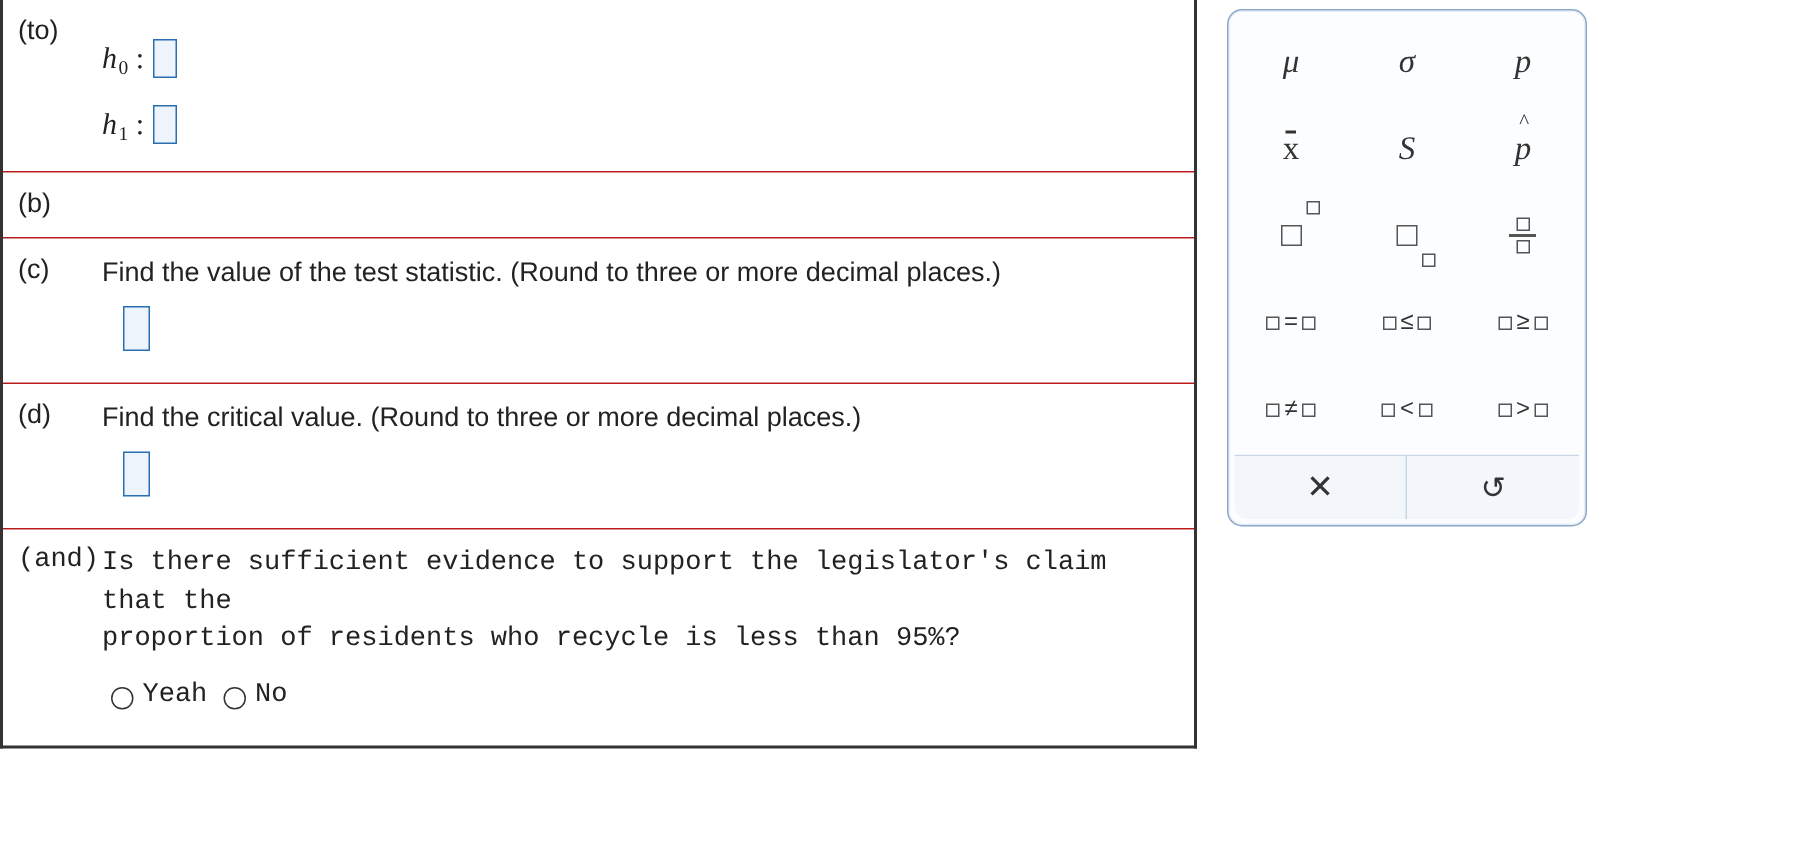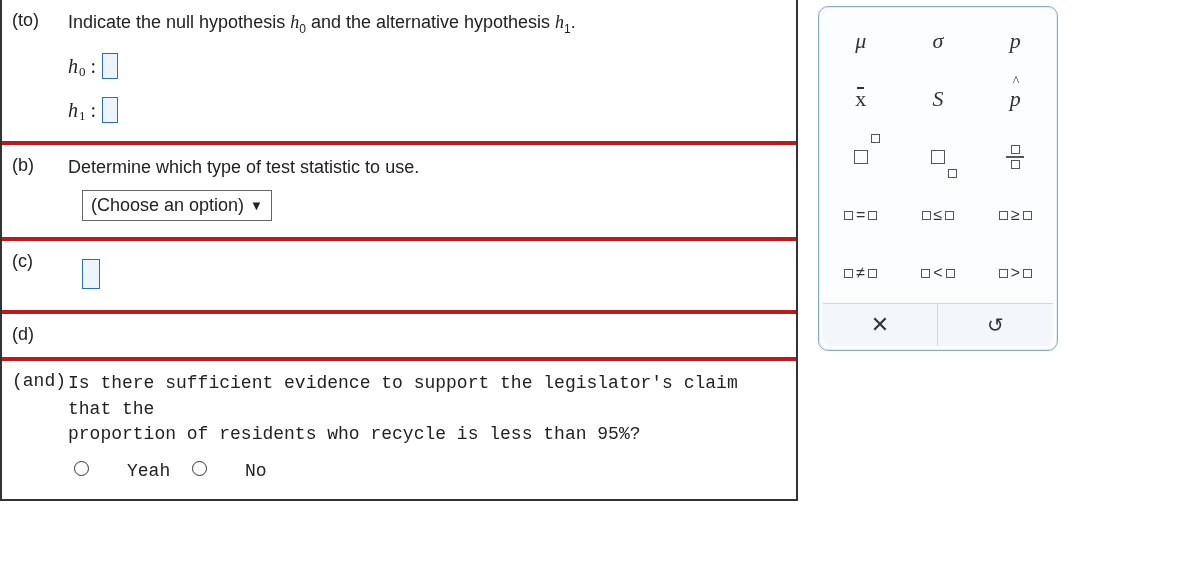--- a/index.html
+++ b/index.html
@@ -18,21 +18,21 @@
     gap: 20px;
     padding: 0;
   }
   .left-panel {
     width: 798px;
     border: 2px solid #333;
     border-top: none;
   }
   .row {
     display: flex;
-    border-bottom: 4px solid #b91c1c;
+    border-bottom: 1px solid #b91c1c;
     padding: 8px 10px 12px 10px;
     align-items: flex-start;
   }
   .row:last-child { border-bottom: none; font-family: Liberation Mono, monospace; }
   .row-label {
     width: 56px;
     flex-shrink: 0;
     padding-top: 2px;
   }
   .row-body {
@@ -97,24 +97,23 @@
   }
   .select-box .tri {
     margin-left: 6px;
     font-size: 13px;
   }
   .radios {
     margin: 14px 0 6px 6px;
   }
   .radio {
     display: inline-flex;
-    align-items: flex-start;
-    margin-right: 11px;
+    align-items: flex-end;
+    margin-right: 0;
     cursor: pointer;
-    gap: 32px;
   }
   .radio-circle {
     width: 15px;
     height: 15px;
     border: 1.5px solid #333;
     border-radius: 50%;
     margin-right: 6px;
   }
 
   
@@ -199,63 +198,55 @@
 </head>
 <body>
 
 <div class="container">
 
   <div class="left-panel">
 
     <div class="row">
       <div class="row-label">(to)</div>
       <div class="row-body">
-        <div class="prompt-text">
-          <span>Indicate the null hypothesis</span>
-          <span class="inline-h">h</span><span class="inline-sub">0</span>
-          <span>and the alternative hypothesis</span>
-          <span class="inline-h">h</span><span class="inline-sub">1</span><span>.</span>
-        </div>
 
         <div class="hyp-line">
           <span>h</span>
           <span class="sub">0</span>
           <span class="colon">:</span>
           <span class="small-input"></span>
         </div>
 
         <div class="hyp-line">
           <span>h</span>
           <span class="sub">1</span>
           <span class="colon">:</span>
           <span class="small-input"></span>
         </div>
       </div>
     </div>
 
     <div class="row">
       <div class="row-label">(b)</div>
-      <div class="row-body">
-        <div class="prompt-text">Determine which type of test statistic to use.</div>
-        <div class="select-box">
-          <span>(Choose an option)</span>
-          <span class="tri">▼</span>
-        </div>
-      </div>
     </div>
 
     <div class="row">
       <div class="row-label">(c)</div>
       <div class="row-body">
+        <div class="prompt-text">Find the value of the test statistic. (Round to three or more decimal places.)</div>
         <span class="med-input"></span>
       </div>
     </div>
 
     <div class="row">
       <div class="row-label">(d)</div>
+      <div class="row-body">
+        <div class="prompt-text">Find the critical value. (Round to three or more decimal places.)</div>
+        <span class="med-input"></span>
+      </div>
     </div>
 
     <div class="row" style="border-bottom:none;">
       <div class="row-label">(and)</div>
       <div class="row-body">
         <div class="prompt-text">
           <span>Is there sufficient evidence to support the legislator's claim that the</span><br>
           <span>proportion of residents who recycle is less than</span>
           <span>95%</span><span>?</span>
         </div>

